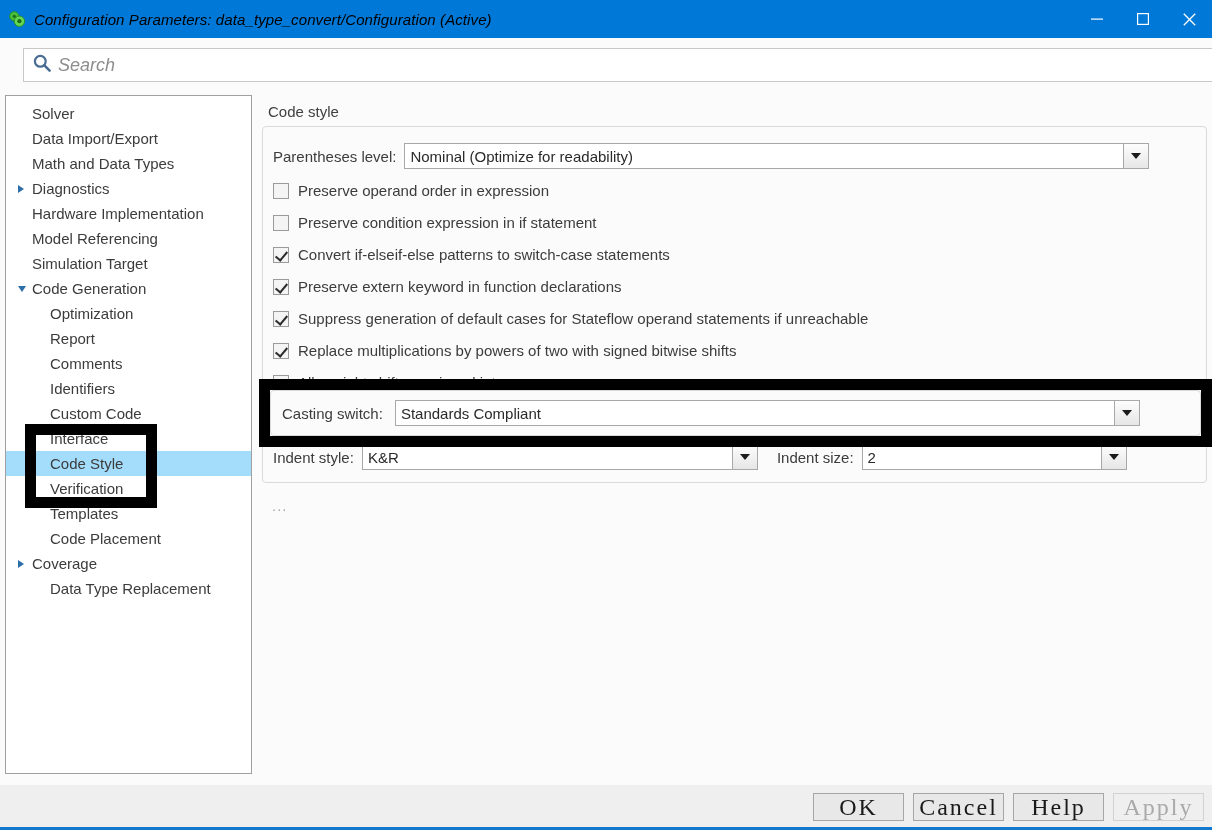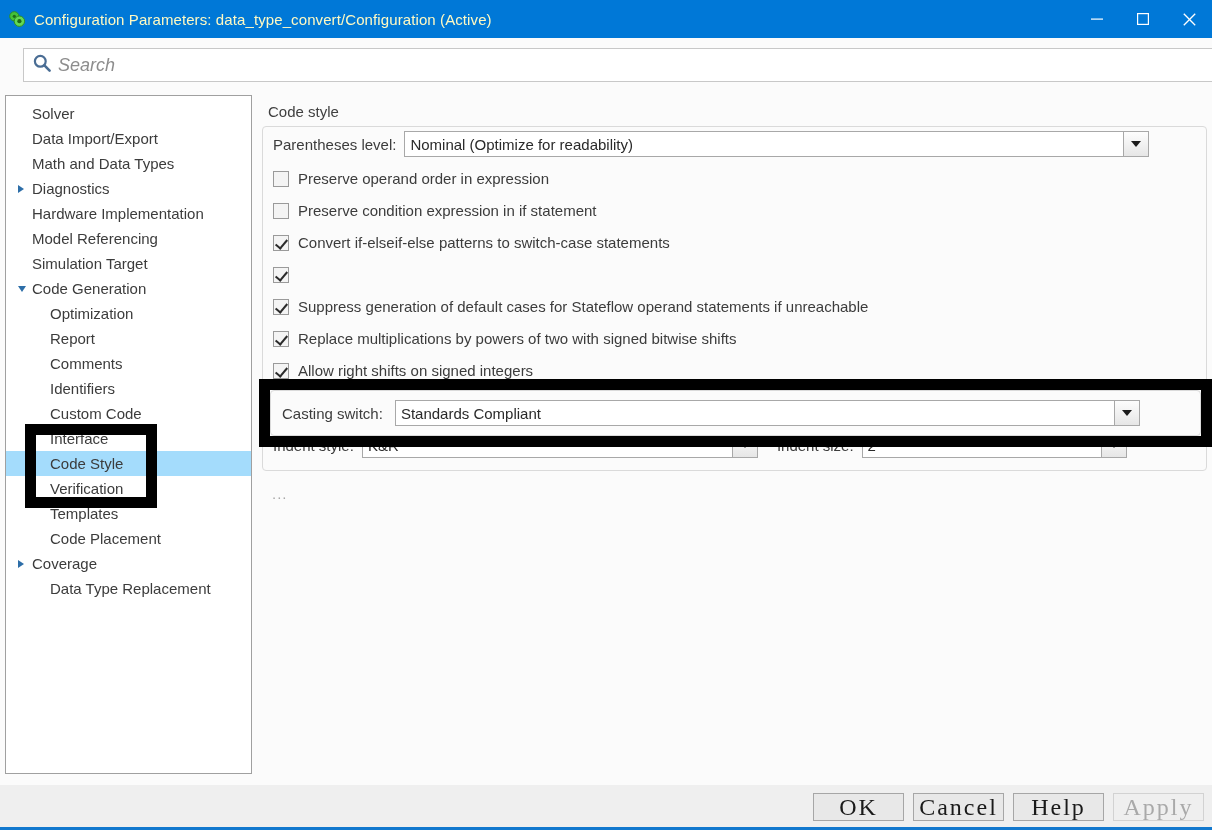--- a/index.html
+++ b/index.html
@@ -24,24 +24,25 @@
     width: 1212px; height: 38px;
     background: #0078d7;
     display: flex; align-items: center;
   }
   .title-icon {
     width: 18px; height: 18px;
     margin-left: 8px; margin-right: 8px;
     position: relative; flex: none;
   }
   .title-text {
-    color: #fef9c3;
+    color: #000000;
     font-size: 15px;
     letter-spacing: 0.1px;
     white-space: nowrap;
+    font-style: italic;
   }
   .win-controls {
     position: absolute; right: 0; top: 0;
     height: 38px; display: flex; align-items: stretch;
   }
   .win-btn {
     width: 46px; height: 38px;
     display: flex; align-items: center; justify-content: center;
     color: #fff;
   }
@@ -110,21 +111,21 @@
     background: #fbfbfb;
   }
   .group-title {
     font-size: 15px; color: #404040;
     margin: 8px 0 6px 6px;
   }
   .group-box {
     border: 1px solid #dadada;
     border-radius: 4px;
     background: #fbfbfb;
-    padding: 4px 10px 10px 10px;
+    padding: 16px 10px 10px 10px;
   }
 
   .field-row {
     display: flex; align-items: center;
     margin-bottom: 9px;
   }
   .field-label {
     font-size: 15px; color: #3c3c3c;
     white-space: nowrap;
     margin-right: 8px;
@@ -358,20 +359,21 @@
           <div class="check-row">
             <span class="cbox"></span>
             <span class="check-label">Preserve condition expression in if statement</span>
           </div>
           <div class="check-row">
             <span class="cbox checked"></span>
             <span class="check-label">Convert if-elseif-else patterns to switch-case statements</span>
           </div>
           <div class="check-row">
             <span class="cbox checked"></span>
+            <span class="check-label">Preserve extern keyword in function declarations</span>
           </div>
           <div class="check-row">
             <span class="cbox checked"></span>
             <span class="check-label">Suppress generation of default cases for Stateflow operand statements if unreachable</span>
           </div>
           <div class="check-row">
             <span class="cbox checked"></span>
             <span class="check-label">Replace multiplications by powers of two with signed bitwise shifts</span>
           </div>
           <div class="check-row">

